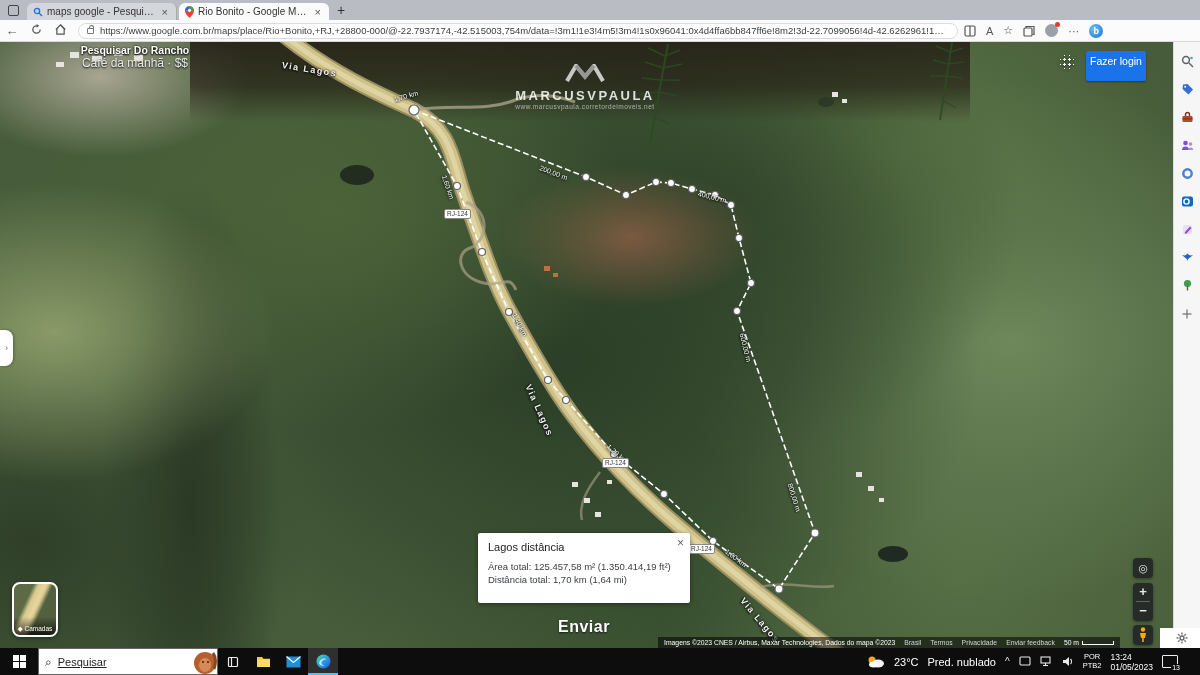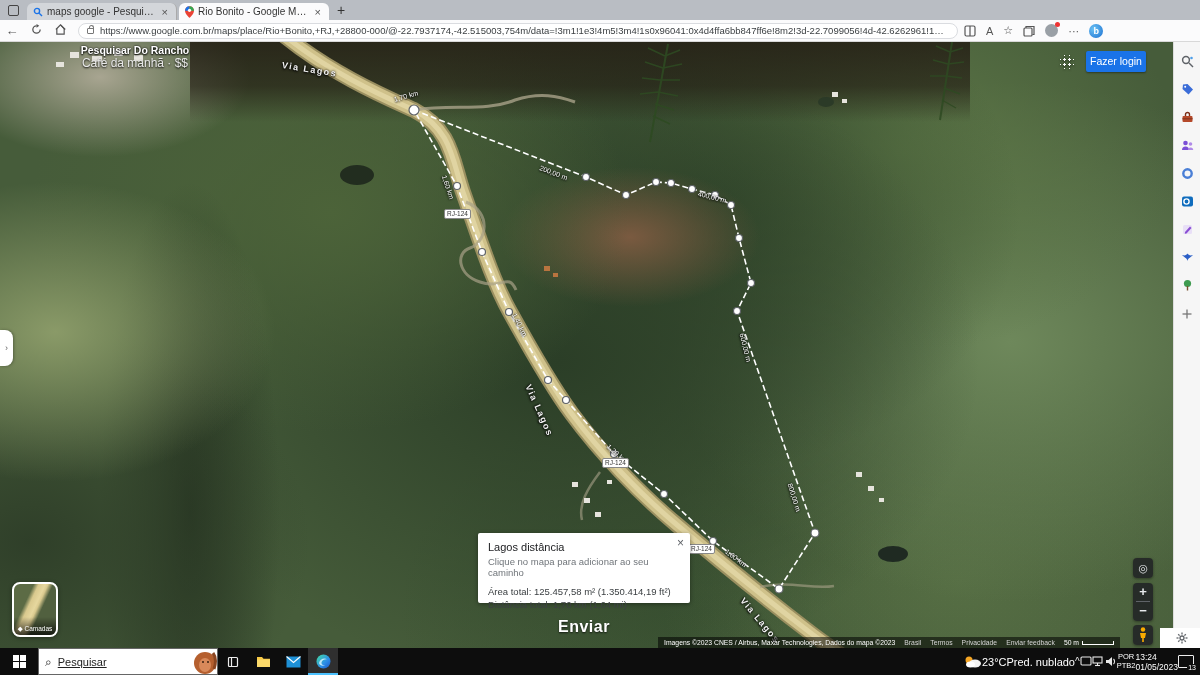--- a/index.html
+++ b/index.html
@@ -53,21 +53,21 @@
   .watermark{position:absolute;left:480px;top:22px;width:210px;text-align:center;color:#fff;}
   .wm-brand{font-size:13px;font-weight:bold;letter-spacing:2.5px;color:rgba(255,255,255,.85);margin-top:2px;}
   .wm-site{font-size:6.5px;color:rgba(230,230,230,.65);letter-spacing:.5px;}
 
   .place{position:absolute;left:70px;top:2px;width:130px;text-align:center;}
   .place-name{font-size:10.5px;font-weight:bold;color:#fff;text-shadow:0 1px 2px #000,0 0 2px #000;}
   .place-sub{font-size:12px;color:#e8e8e8;text-shadow:0 1px 2px #000;}
 
   .appsgrid{position:absolute;left:1060px;top:13px;width:14px;height:14px;
     background-image:radial-gradient(circle,#fff 1px,transparent 1.4px);background-size:5px 5px;filter:drop-shadow(0 1px 1px rgba(0,0,0,.6));}
-  .loginbtn{position:absolute;left:1086px;top:9px;width:60px;height:21px;background:#1a73e8;color:#fff;font-size:10.5px;text-align:center;line-height:21px;border-radius:2px;box-shadow:0 1px 2px rgba(0,0,0,.4);}
+  .loginbtn{position:absolute;left:1086px;top:9px;width:60px;height:30px;background:#1a73e8;color:#fff;font-size:10.5px;text-align:center;line-height:21px;border-radius:2px;box-shadow:0 1px 2px rgba(0,0,0,.4);}
 
   .dlabel{position:absolute;font-size:7px;color:#fff;text-shadow:0 0 2px #000,0 1px 2px #000;white-space:nowrap;transform-origin:left center;}
   .rlabel{position:absolute;font-size:9px;font-weight:bold;color:#f2f2f2;letter-spacing:1.5px;text-shadow:0 1px 2px #000,0 0 3px #000;white-space:nowrap;transform-origin:left center;}
   .badge{position:absolute;background:#fff;border:1px solid #888;border-radius:2px;font-size:6.5px;color:#333;padding:0 2px;line-height:8px;}
 
   .expander{position:absolute;left:0;top:288px;width:13px;height:36px;background:#fff;border-radius:0 8px 8px 0;box-shadow:1px 0 3px rgba(0,0,0,.3);color:#666;font-size:9px;line-height:36px;text-align:center;}
 
   .layersbtn{position:absolute;left:12px;top:540px;width:46px;height:55px;border:2px solid #fff;border-radius:8px;overflow:hidden;box-shadow:0 1px 4px rgba(0,0,0,.4);
     background:linear-gradient(115deg,#5c6b45 30%,#d9c98e 38%,#e6d79e 48%,#d9c98e 52%,#51603f 60%);}
   .layers-label{position:absolute;left:0;bottom:0;width:100%;background:linear-gradient(transparent,rgba(0,0,0,.75));color:#fff;font-size:6.5px;text-align:center;padding:8px 0 2px 0;}
@@ -106,21 +106,21 @@
   .winlogo{width:13px;height:13px;background:
      linear-gradient(#fff,#fff) 0 0/6px 6px no-repeat,
      linear-gradient(#fff,#fff) 7px 0/6px 6px no-repeat,
      linear-gradient(#fff,#fff) 0 7px/6px 6px no-repeat,
      linear-gradient(#fff,#fff) 7px 7px/6px 6px no-repeat;}
   .tsearch{width:180px;height:27px;background:#fff;border:1px solid #666;display:flex;align-items:center;padding:0 6px;position:relative;overflow:hidden;}
   .tsearch .q{color:#333;font-size:12px;margin-right:6px;}
   .tsearch .ph{color:#222;font-size:11px;text-decoration:underline;}
   .tbapp{width:30px;height:27px;display:flex;align-items:center;justify-content:center;}
   .tbapp.active{background:rgba(255,255,255,.14);box-shadow:inset 0 -2px 0 #4cc2ff;}
-  .tray{margin-left:auto;display:flex;align-items:center;padding-right:6px;color:#fff;}
+  .tray{margin-left:auto;display:flex;align-items:center;gap:9px;padding-right:22px;color:#fff;}
   .tray .txt{font-size:11px;}
   .tray .tiny{font-size:7.5px;line-height:8.5px;text-align:center;}
   .tray .clock{font-size:8.5px;line-height:10px;text-align:left;}
   .trayico{color:#e8e8e8;font-size:10px;}
   .notif{position:relative;width:16px;height:13px;border:1px solid #eee;border-radius:1px;}
   .notif .nbadge{position:absolute;right:-4px;bottom:-4px;background:#0d0d0d;color:#fff;font-size:7px;padding:0 1px;}
 </style>
 </head>
 <body>
 
@@ -272,34 +272,41 @@
     <span class="rlabel" style="left:742px;top:552px;transform:rotate(50deg)">Via Lagos</span>
     <span class="badge" style="left:444px;top:167px">RJ-124</span>
     <span class="badge" style="left:602px;top:416px">RJ-124</span>
     <span class="badge" style="left:688px;top:502px">RJ-124</span>
 
     <div class="place">
       <div class="place-name">Pesquisar Do Rancho</div>
       <div class="place-sub">Café da manhã · $$</div>
     </div>
 
+    <div class="watermark">
+      <svg width="40" height="18" viewBox="0 0 44 20">
+        <path d="M2,19 L12,2 L22,14 L32,2 L42,19" fill="none" stroke="#d9d9d9" stroke-width="4.5" opacity=".9"></path>
+        <path d="M12,2 L22,14 L32,2" fill="none" stroke="#8a8a8a" stroke-width="4.5" opacity=".8"></path>
+      </svg>
+      <div class="wm-brand">MARCUSVPAULA</div>
+      <div class="wm-site">www.marcusvpaula.corretordeimoveis.net</div>
+    </div>
 
     <div class="appsgrid" style="background-position:2px 2px;"></div>
     <div class="loginbtn">Fazer login</div>
 
     <div class="expander">›</div>
 
     <div class="layersbtn">
       <div class="layers-label">◆ <span>Camadas</span></div>
     </div>
 
     <div class="measure">
       <div class="m-close">×</div>
       <div class="m-title">Lagos distância</div>
-      <div class="m-hint">Clique no mapa para adicionar ao seu caminho</div>
       <div class="m-area">Área total: 125.457,58 m² (1.350.414,19 ft²)</div>
       <div class="m-dist">Distância total: 1,70 km (1,64 mi)</div>
     </div>
 
     <div class="glogo">Enviar</div>
 
     <div class="attrib">
       <span>Imagens ©2023 CNES / Airbus, Maxar Technologies, Dados do mapa ©2023</span>
       <span class="alink">Brasil</span>
       <span class="alink">Termos</span>

